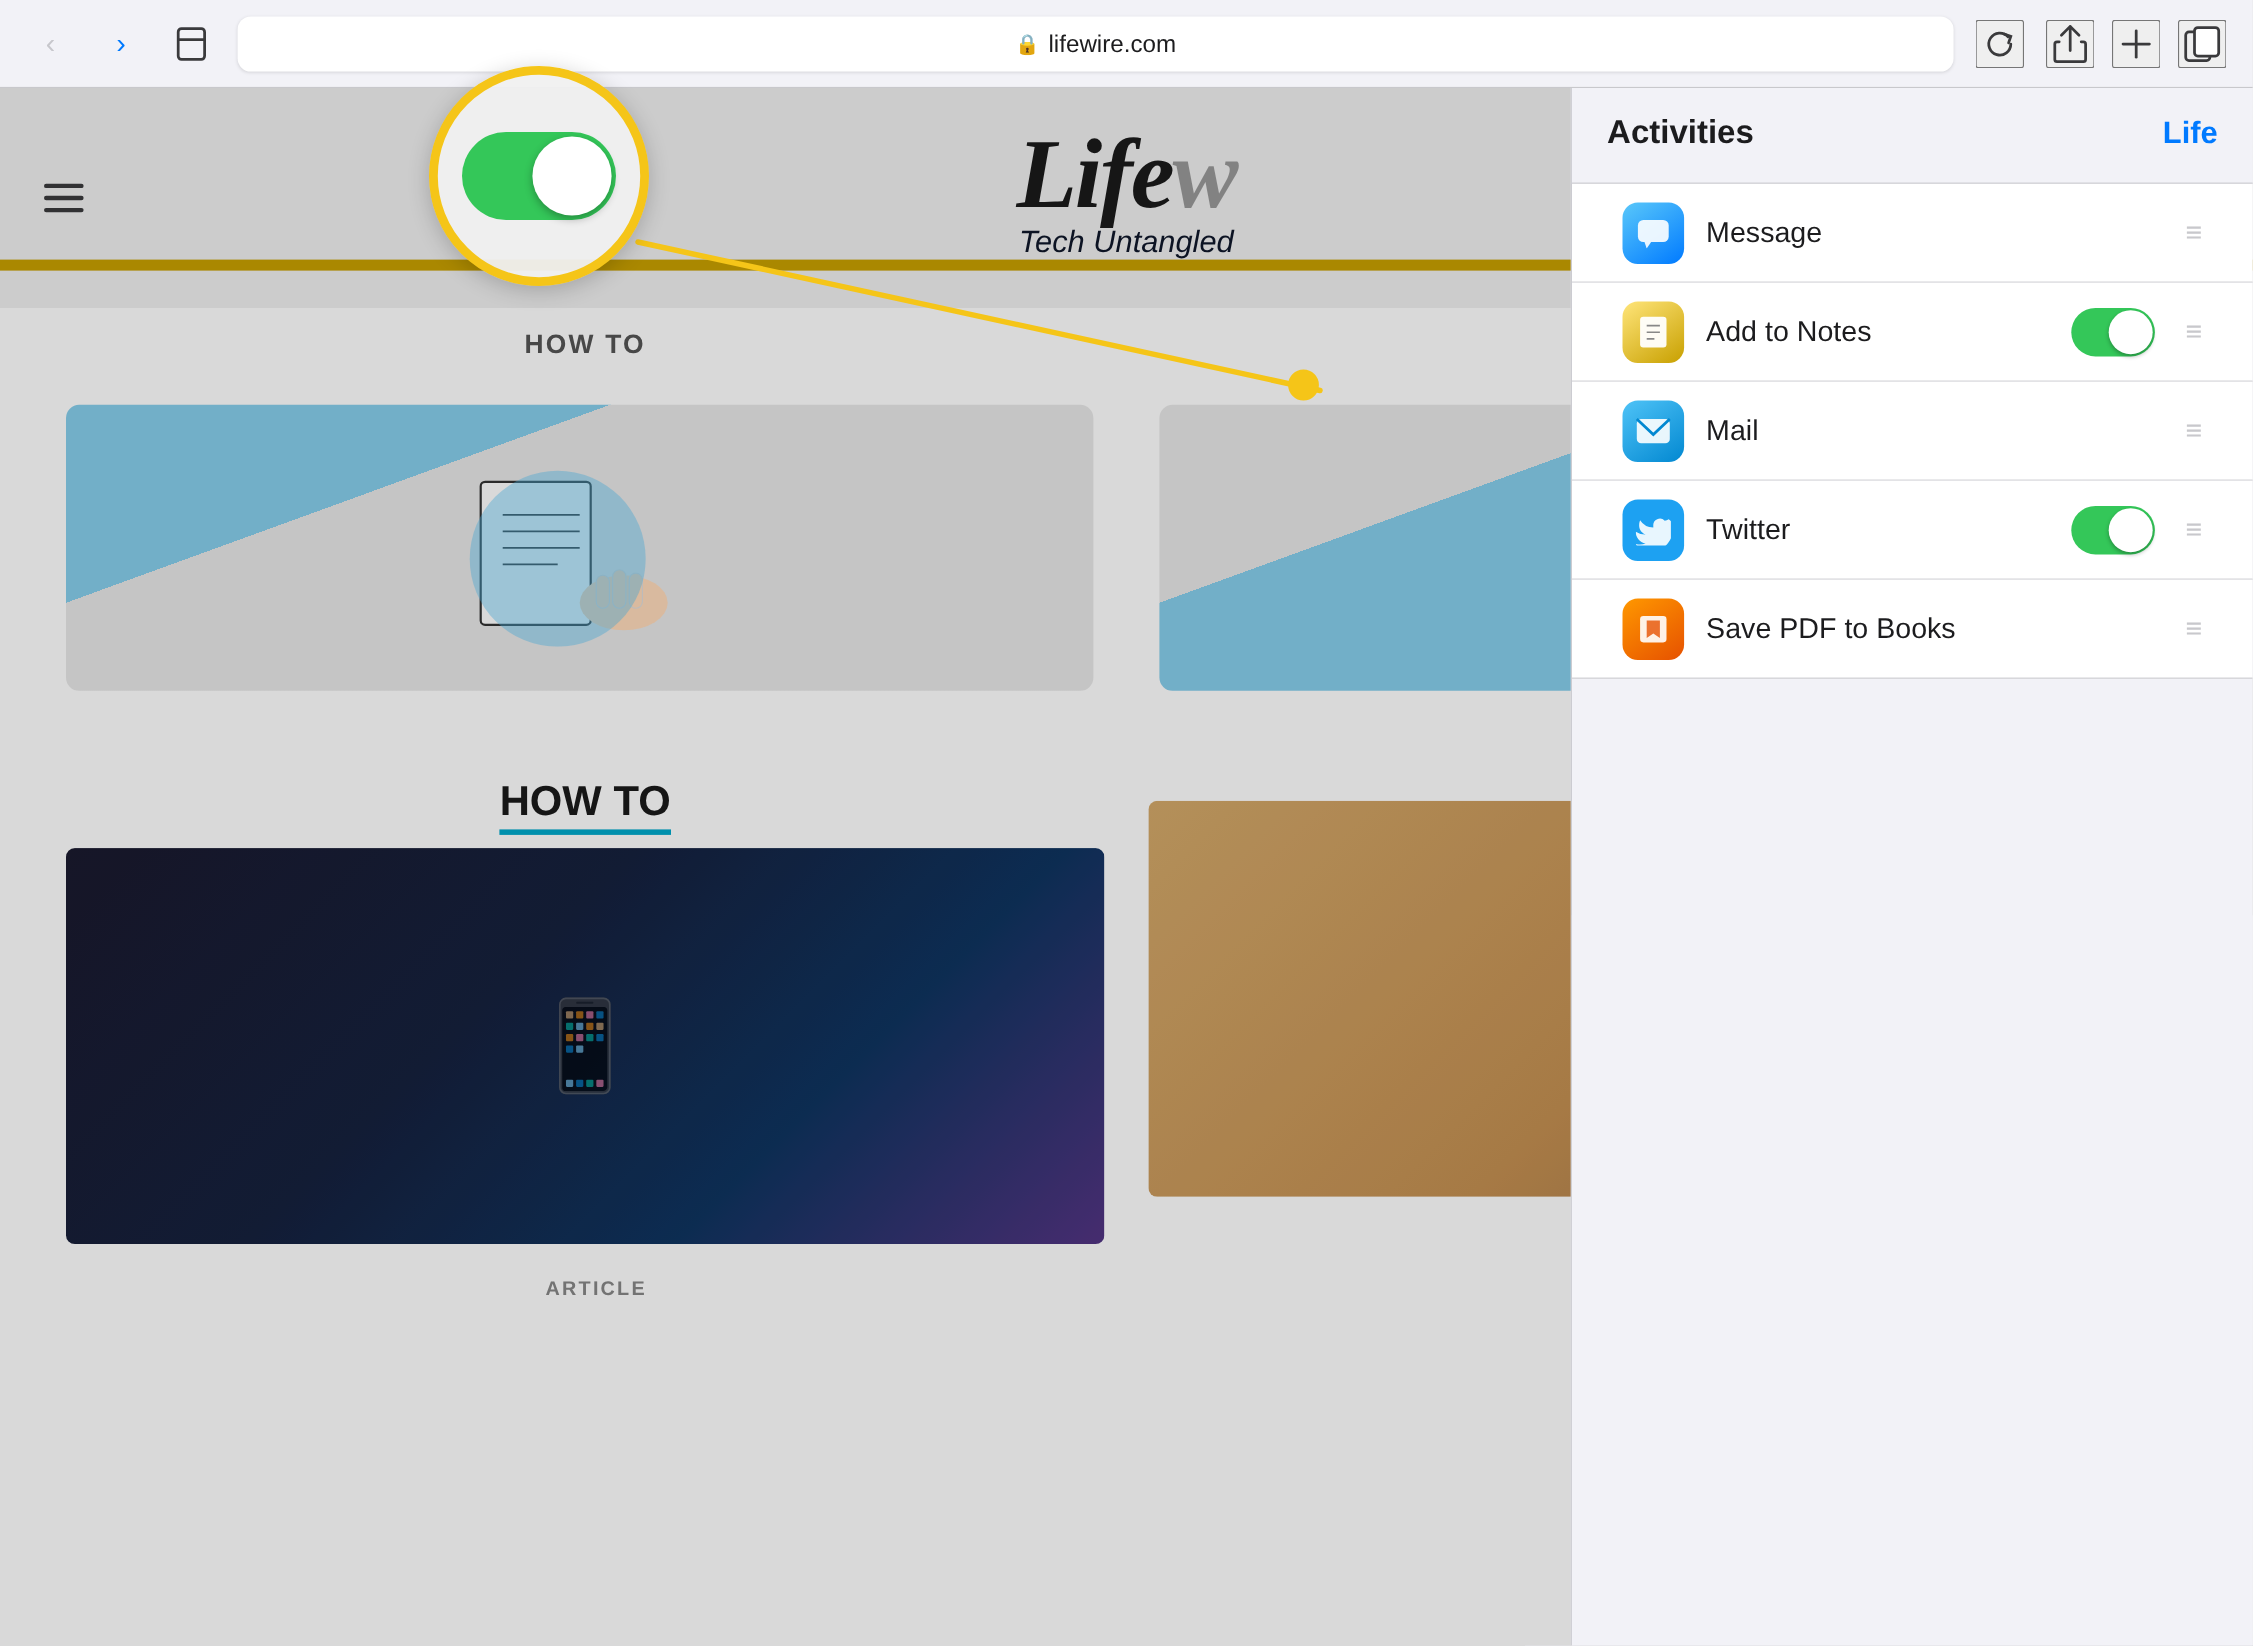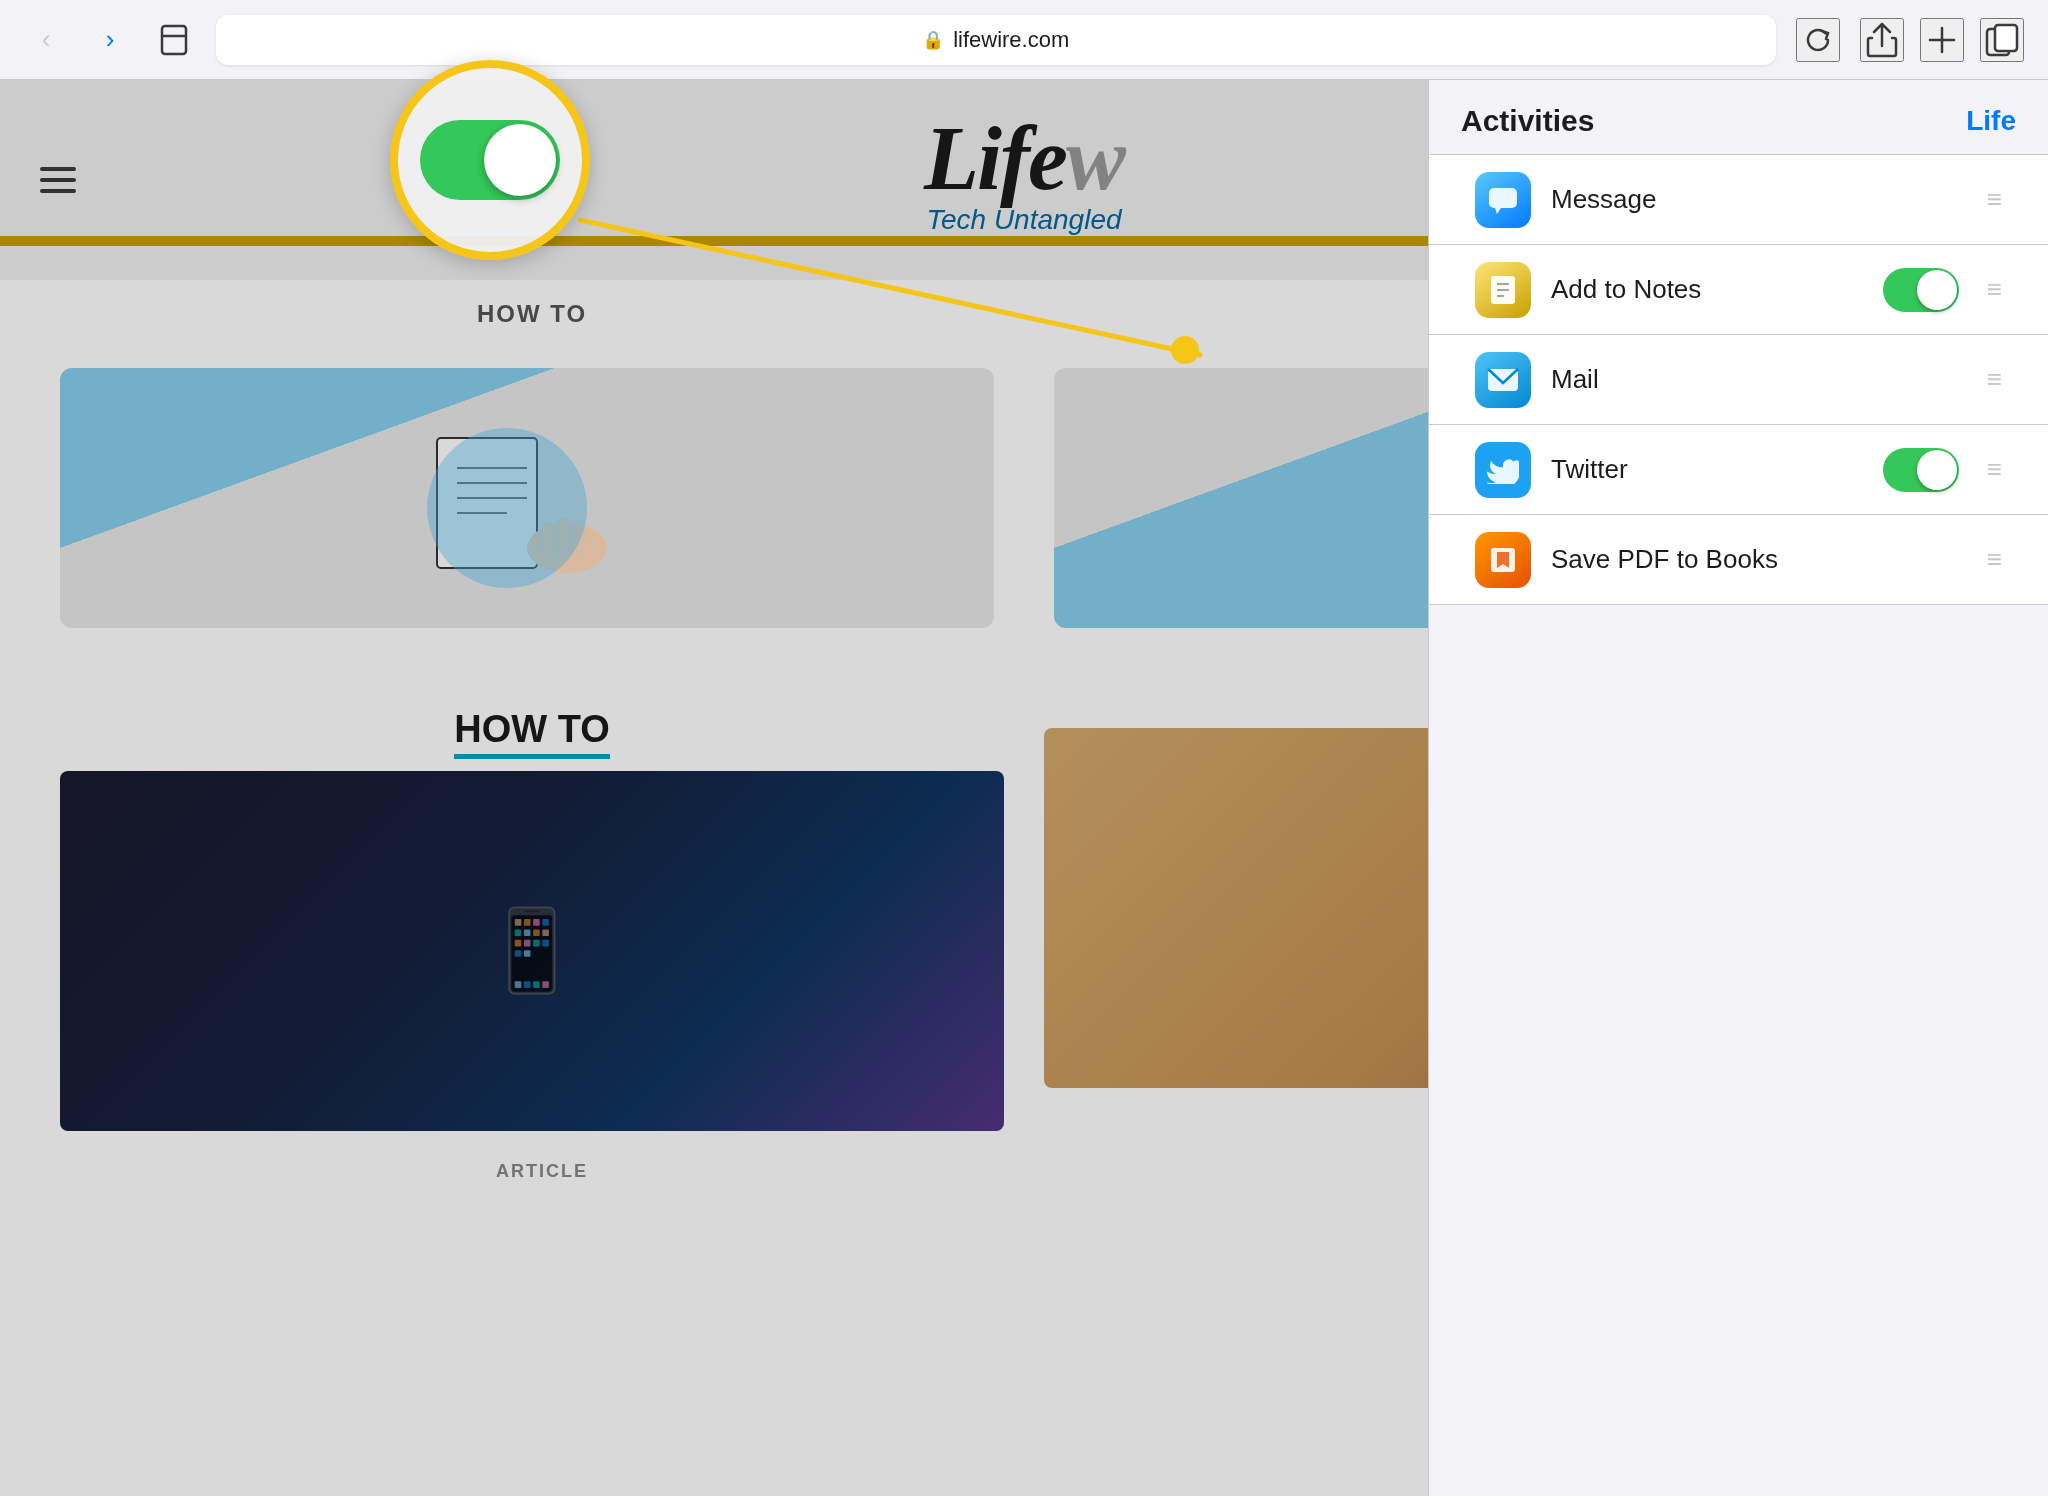--- a/index.html
+++ b/index.html
@@ -95,21 +95,21 @@
       font-size: 90px;
       font-family: Georgia, serif;
       font-style: italic;
       font-weight: bold;
       color: #1a1a1a;
       letter-spacing: -2px;
       line-height: 1;
     }
     .site-tagline {
       font-size: 28px;
-      color: #0369a1;
+      color: #0f172a;
       font-style: italic;
     }
     .gold-bar {
       height: 10px;
       background: #c8a000;
       width: 100%;
     }
     .hamburger {
       position: absolute;
       top: 50%; left: 40px;
@@ -245,21 +245,21 @@
       background: #f2f2f7;
       z-index: 30;
       border-left: 1px solid #c8c8cc;
       display: flex;
       flex-direction: column;
     }
     .panel-header {
       display: flex;
       align-items: center;
       justify-content: space-between;
-      padding: 24px 32px 16px;
+      padding: 24px 32px 28px;
       border-bottom: 1px solid #c8c8cc;
       background: #f2f2f7;
     }
     .panel-title {
       font-size: 30px;
       font-weight: 600;
       color: #1c1c1e;
     }
     .done-btn {
       font-size: 28px;

